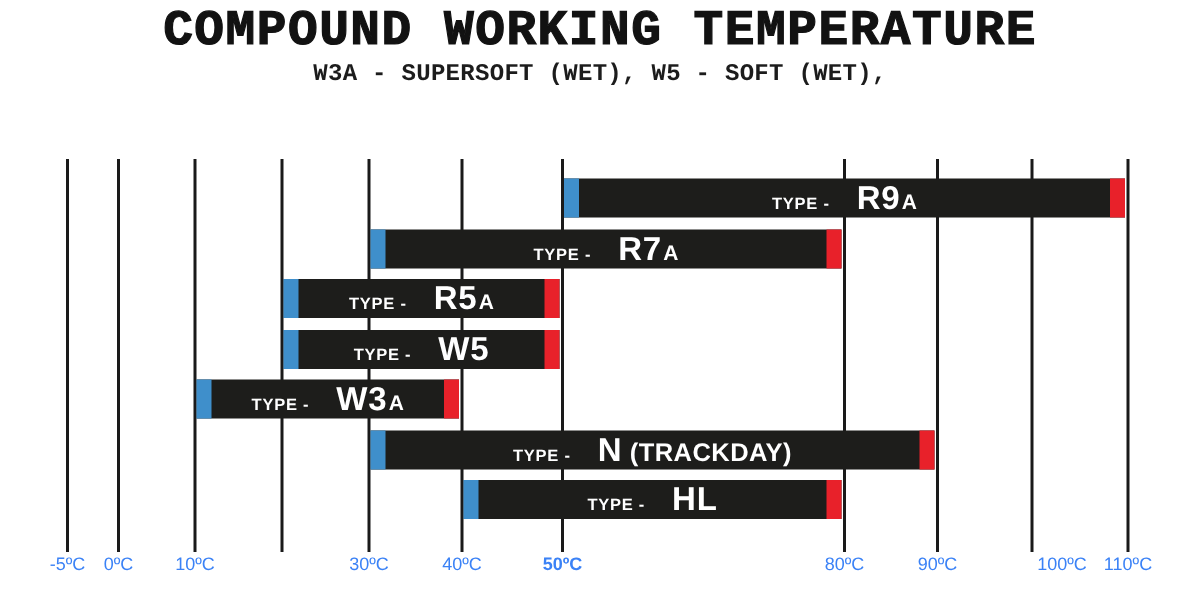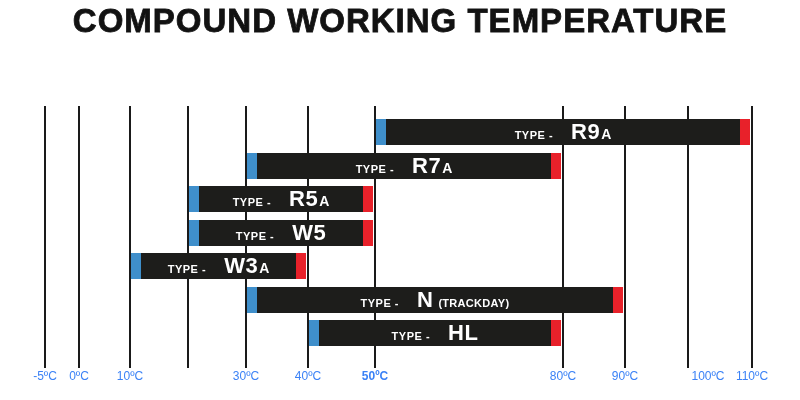--- a/index.html
+++ b/index.html
@@ -3,21 +3,21 @@
 <meta charset="utf-8">
 <style>
   html,body{margin:0;padding:0;background:#ffffff;}
   .page{
     position:relative;
     width:800px;height:400px;
     background:#ffffff;
     overflow:hidden;
     font-family:"Liberation Sans", sans-serif;
   }
-  .header{position:absolute;left:0;top:4px;width:800px;text-align:center;color:#111;}
+  .header{position:absolute;left:0;top:4px;width:800px;text-align:center;color:#111;font-family:Liberation Mono, monospace;}
   .title{
     margin:0;
     font-size:33px;
     font-weight:800;
     letter-spacing:1px;
     color:#121212;
     -webkit-text-stroke:0.8px #121212;
     line-height:34px;
   }
   .subtitle{
@@ -46,28 +46,29 @@
   .cap-blue{left:0;background:var(--blue,#3f8fcb);}
   .cap-red{right:0;background:var(--red,#e8212a);}
   .bar-label{
     position:absolute;left:10px;right:10px;top:0;height:26px;
     display:flex;align-items:baseline;justify-content:center;
     color:#ffffff;white-space:nowrap;
   }
   .lp{font-size:11px;font-weight:700;letter-spacing:0.5px;line-height:26px;margin-right:18px;text-align:right;}
   .ln{font-size:22px;font-weight:800;letter-spacing:0.5px;line-height:26px;}
   .ls{font-size:14px;font-weight:800;margin-left:1px;}
-  .lnote{font-size:11px;font-weight:700;margin-left:5px;letter-spacing:0.3px;}
+  .lnote{font-size:17px;font-weight:700;margin-left:5px;letter-spacing:0.3px;}
 </style>
 </head>
 <body>
 
 <div class="page" style="--bar: #1d1d1b; --blue: #3f8fcb; --red: #e8212a; --grid: #1a1a1a;">
   <div class="header">
     <h1 class="title">COMPOUND WORKING TEMPERATURE</h1>
+    <div class="subtitle">W3A - SUPERSOFT (WET), W5 - SOFT (WET),</div>
   </div>
   <div class="chart-area">
       <div class="gridline" style="left: 44px;"></div>
       <div class="tick-label" style="left: 45px;">-5ºC</div>
       <div class="gridline" style="left: 78px;"></div>
       <div class="tick-label" style="left: 79px;">0ºC</div>
       <div class="gridline" style="left: 129px;"></div>
       <div class="tick-label" style="left: 130px;">10ºC</div>
       <div class="gridline" style="left: 187px;"></div>
       <div class="gridline" style="left: 245px;"></div>

